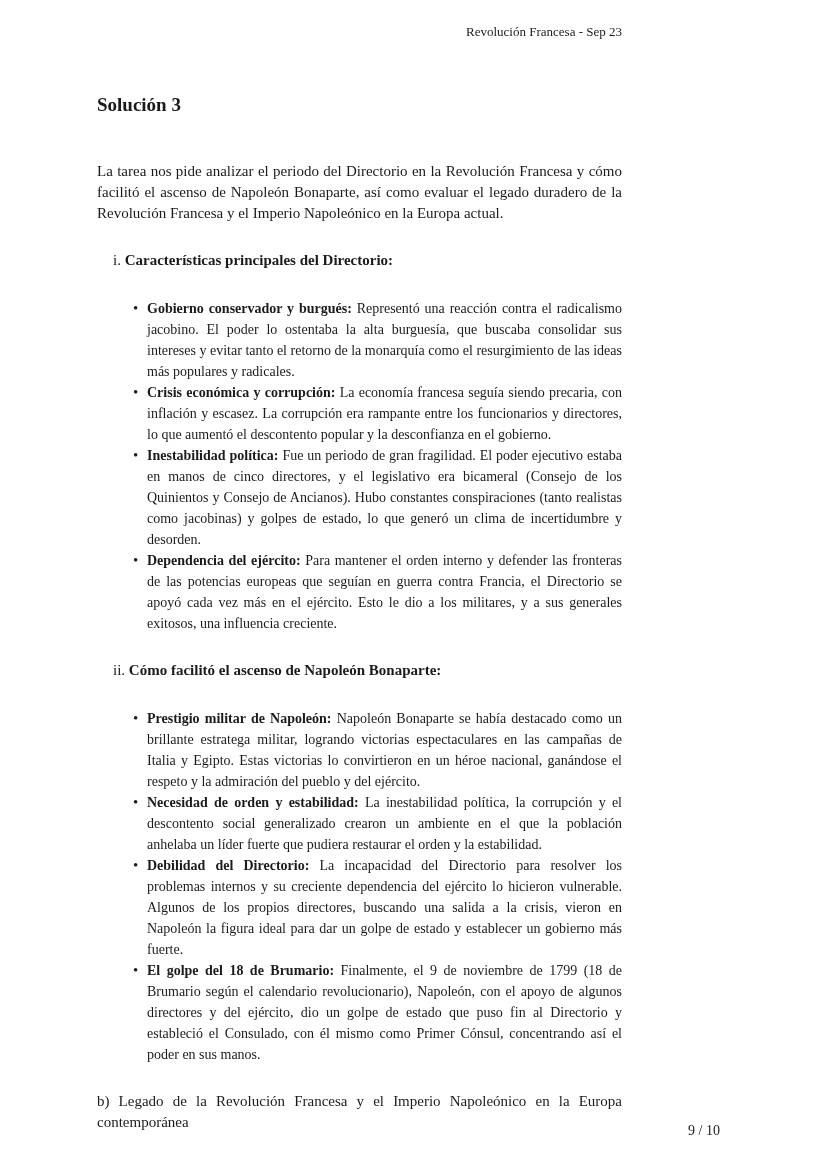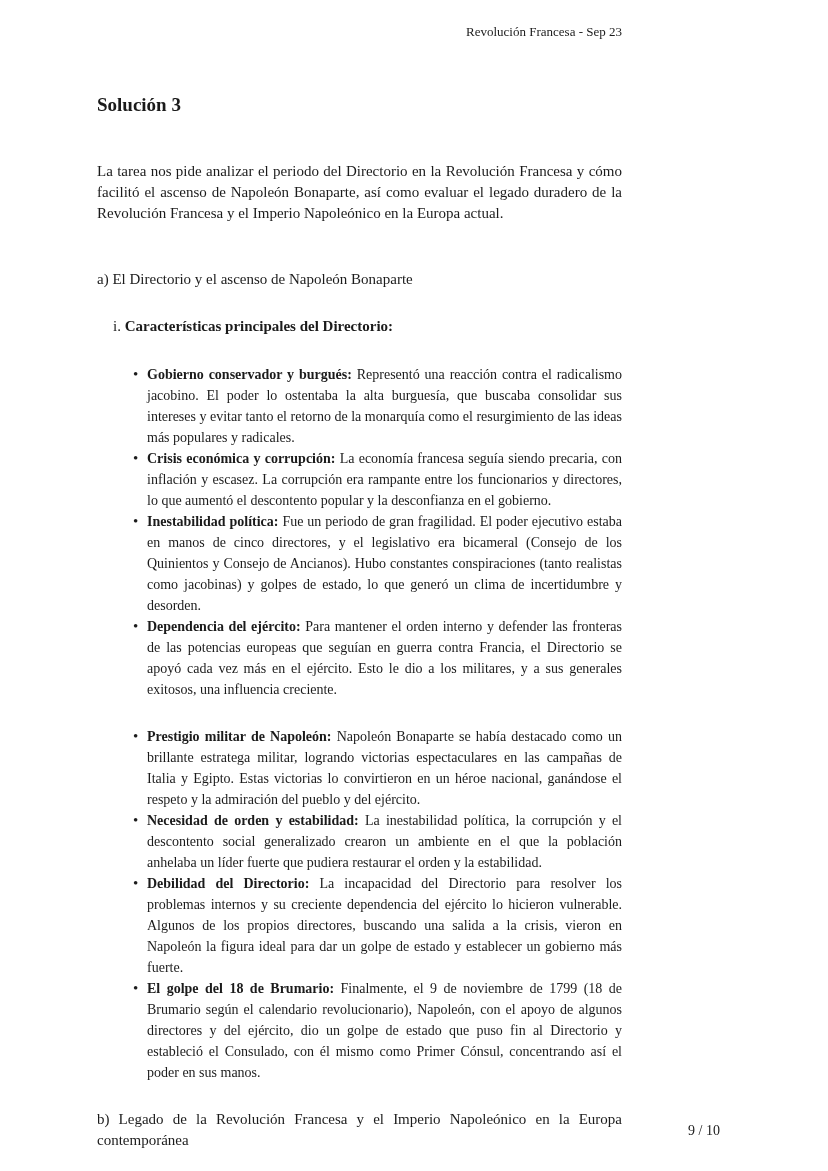--- a/index.html
+++ b/index.html
@@ -82,33 +82,33 @@
 
 <div class="page">
 
   <div class="running-header">
     <span>Revolución Francesa - Sep 23</span>
   </div>
 
   <h1 class="title">Solución 3</h1>
 
   <p class="para">La tarea nos pide analizar el periodo del Directorio en la Revolución Francesa y cómo facilitó el ascenso de Napoleón Bonaparte, así como evaluar el legado duradero de la Revolución Francesa y el Imperio Napoleónico en la Europa actual.</p>
-  <p class="para">a) El Directorio y el ascenso de Napoleón Bonaparte</p>
 
   <div class="section">
     <div class="section-heading"><span>i.</span> <span class="bold">Características principales del Directorio:</span></div>
     <ul class="bullets">
       <li><span class="bold">Gobierno conservador y burgués:</span> <span>Representó una reacción contra el radicalismo jacobino. El poder lo ostentaba la alta burguesía, que buscaba consolidar sus intereses y evitar tanto el retorno de la monarquía como el resurgimiento de las ideas más populares y radicales.</span></li>
       <li><span class="bold">Crisis económica y corrupción:</span> <span>La economía francesa seguía siendo precaria, con inflación y escasez. La corrupción era rampante entre los funcionarios y directores, lo que aumentó el descontento popular y la desconfianza en el gobierno.</span></li>
       <li><span class="bold">Inestabilidad política:</span> <span>Fue un periodo de gran fragilidad. El poder ejecutivo estaba en manos de cinco directores, y el legislativo era bicameral (Consejo de los Quinientos y Consejo de Ancianos). Hubo constantes conspiraciones (tanto realistas como jacobinas) y golpes de estado, lo que generó un clima de incertidumbre y desorden.</span></li>
       <li><span class="bold">Dependencia del ejército:</span> <span>Para mantener el orden interno y defender las fronteras de las potencias europeas que seguían en guerra contra Francia, el Directorio se apoyó cada vez más en el ejército. Esto le dio a los militares, y a sus generales exitosos, una influencia creciente.</span></li>
     </ul>
   </div>
 
   <div class="section">
+    <div class="section-heading"><span>ii.</span> <span class="bold">Cómo facilitó el ascenso de Napoleón Bonaparte:</span></div>
     <ul class="bullets">
       <li><span class="bold">Prestigio militar de Napoleón:</span> <span>Napoleón Bonaparte se había destacado como un brillante estratega militar, logrando victorias espectaculares en las campañas de Italia y Egipto. Estas victorias lo convirtieron en un héroe nacional, ganándose el respeto y la admiración del pueblo y del ejército.</span></li>
       <li><span class="bold">Necesidad de orden y estabilidad:</span> <span>La inestabilidad política, la corrupción y el descontento social generalizado crearon un ambiente en el que la población anhelaba un líder fuerte que pudiera restaurar el orden y la estabilidad.</span></li>
       <li><span class="bold">Debilidad del Directorio:</span> <span>La incapacidad del Directorio para resolver los problemas internos y su creciente dependencia del ejército lo hicieron vulnerable. Algunos de los propios directores, buscando una salida a la crisis, vieron en Napoleón la figura ideal para dar un golpe de estado y establecer un gobierno más fuerte.</span></li>
       <li><span class="bold">El golpe del 18 de Brumario:</span> <span>Finalmente, el 9 de noviembre de 1799 (18 de Brumario según el calendario revolucionario), Napoleón, con el apoyo de algunos directores y del ejército, dio un golpe de estado que puso fin al Directorio y estableció el Consulado, con él mismo como Primer Cónsul, concentrando así el poder en sus manos.</span></li>
     </ul>
   </div>
 
   <p class="para closing">b) Legado de la Revolución Francesa y el Imperio Napoleónico en la Europa contemporánea</p>
 

